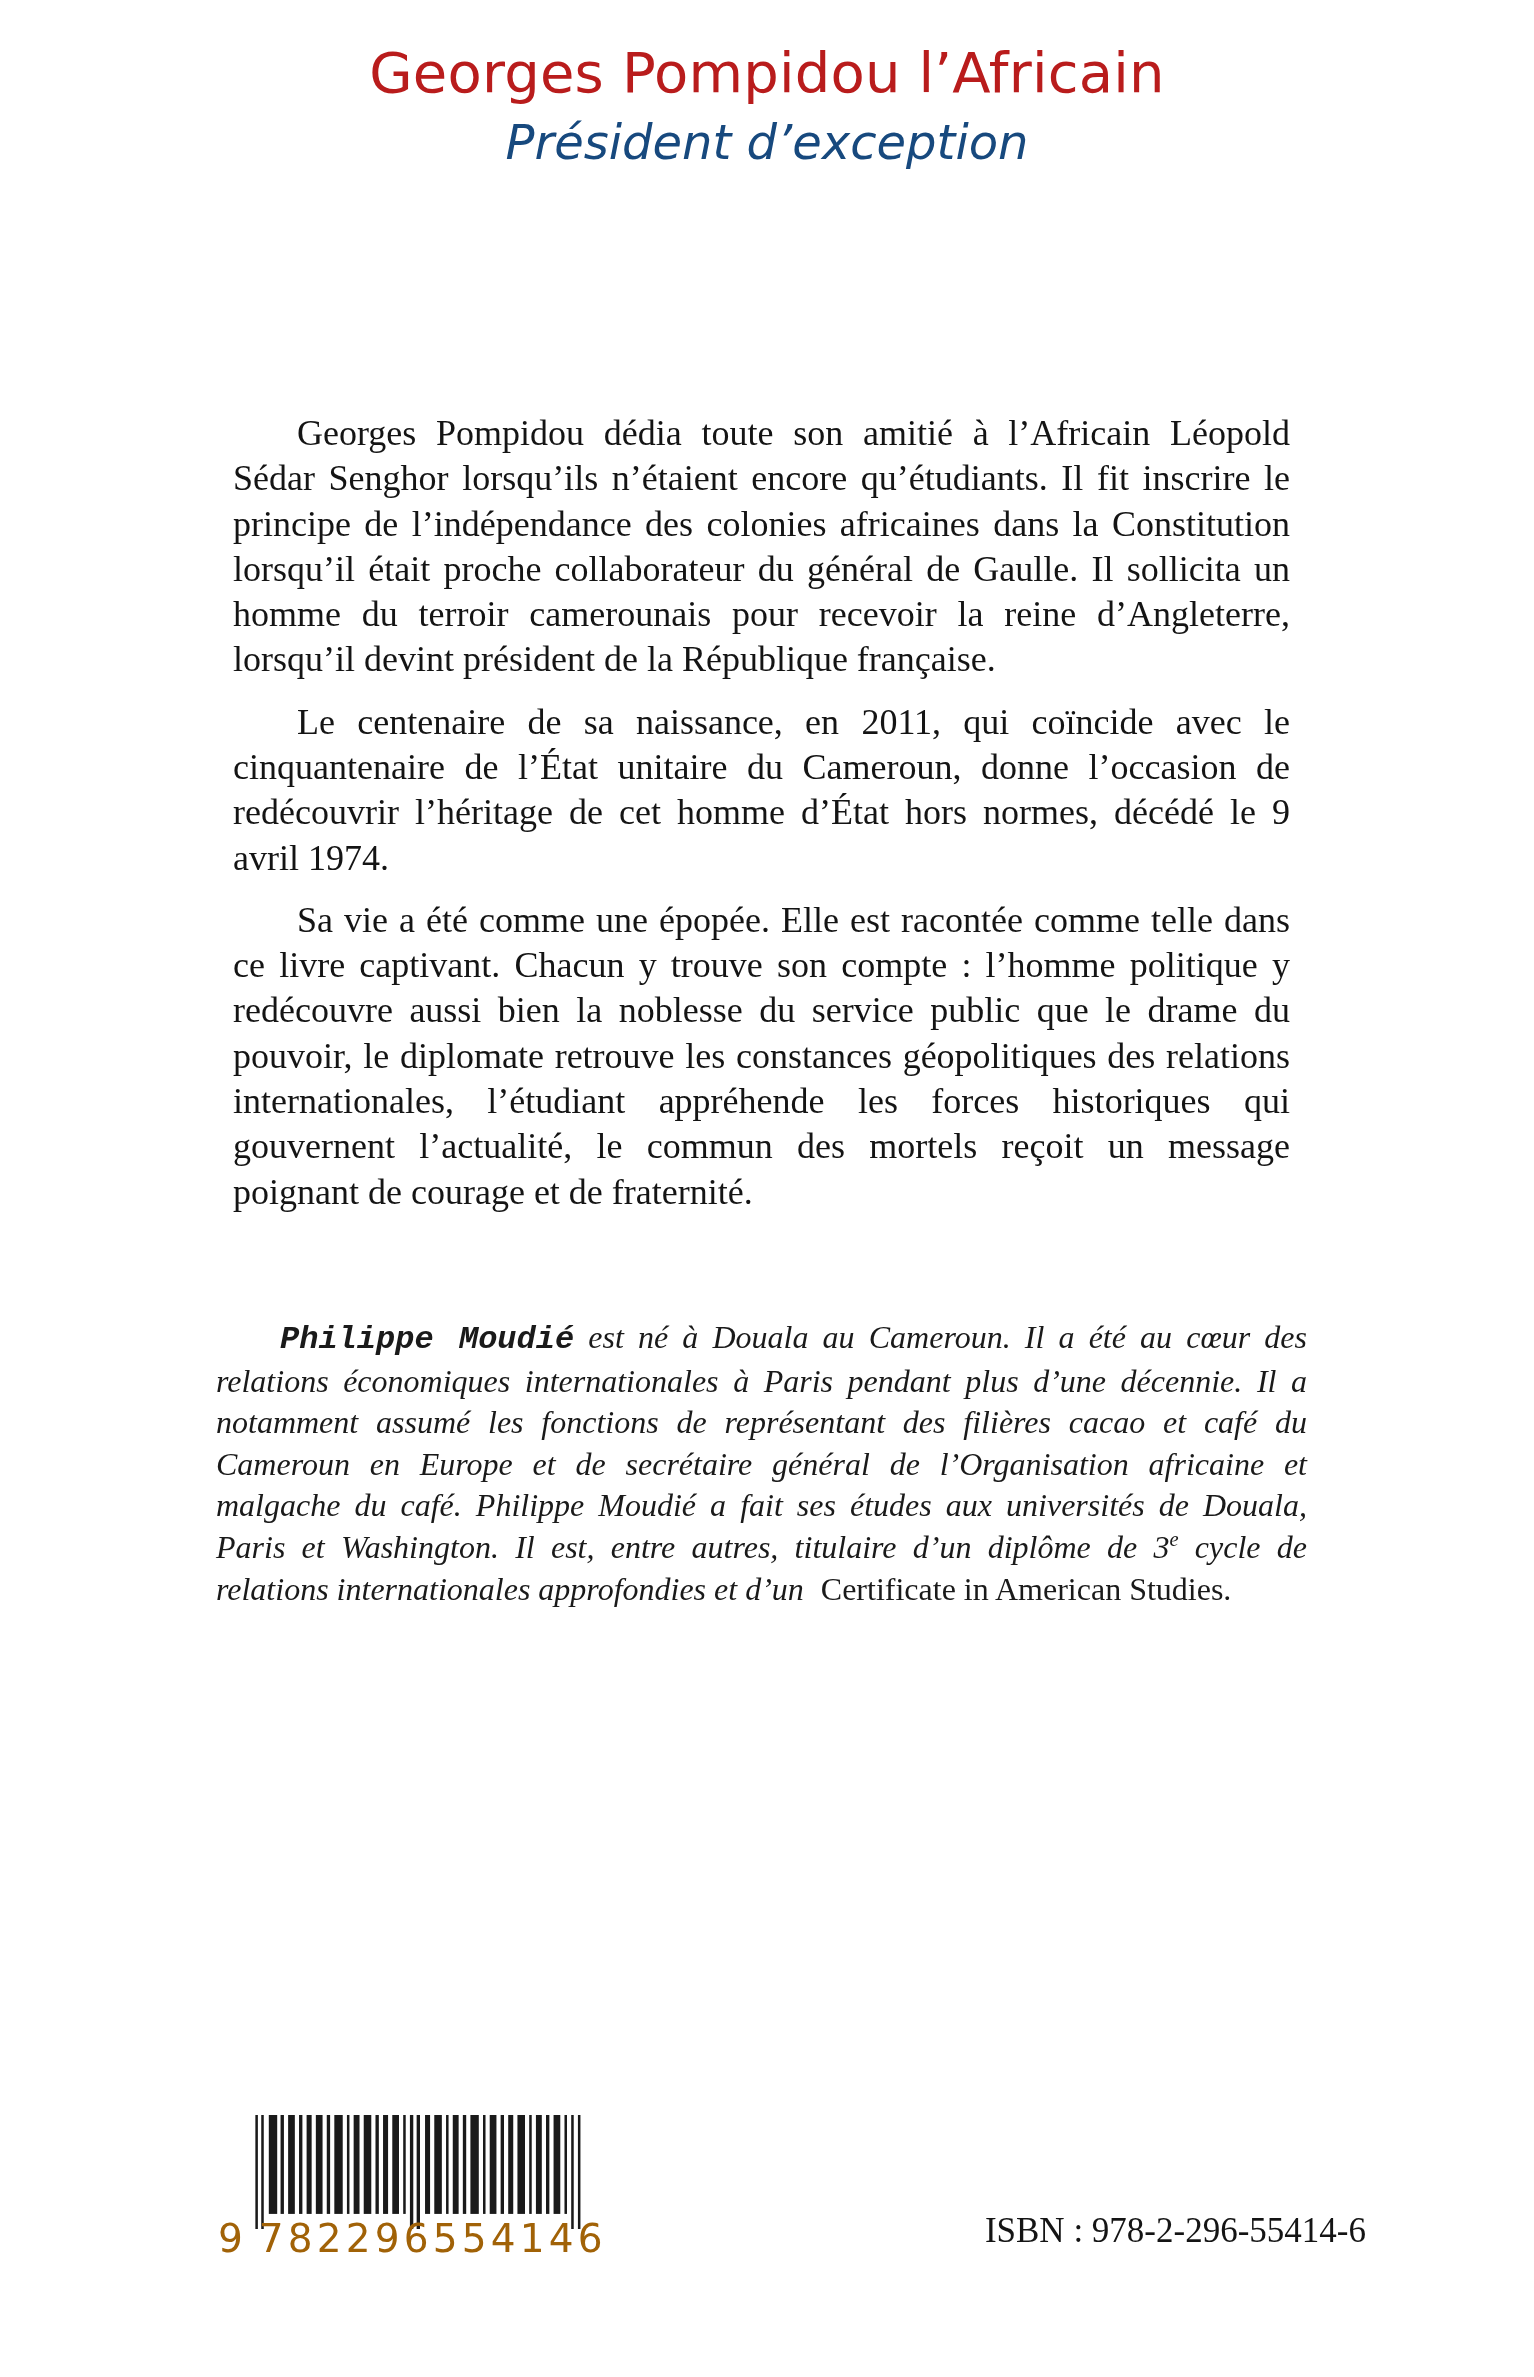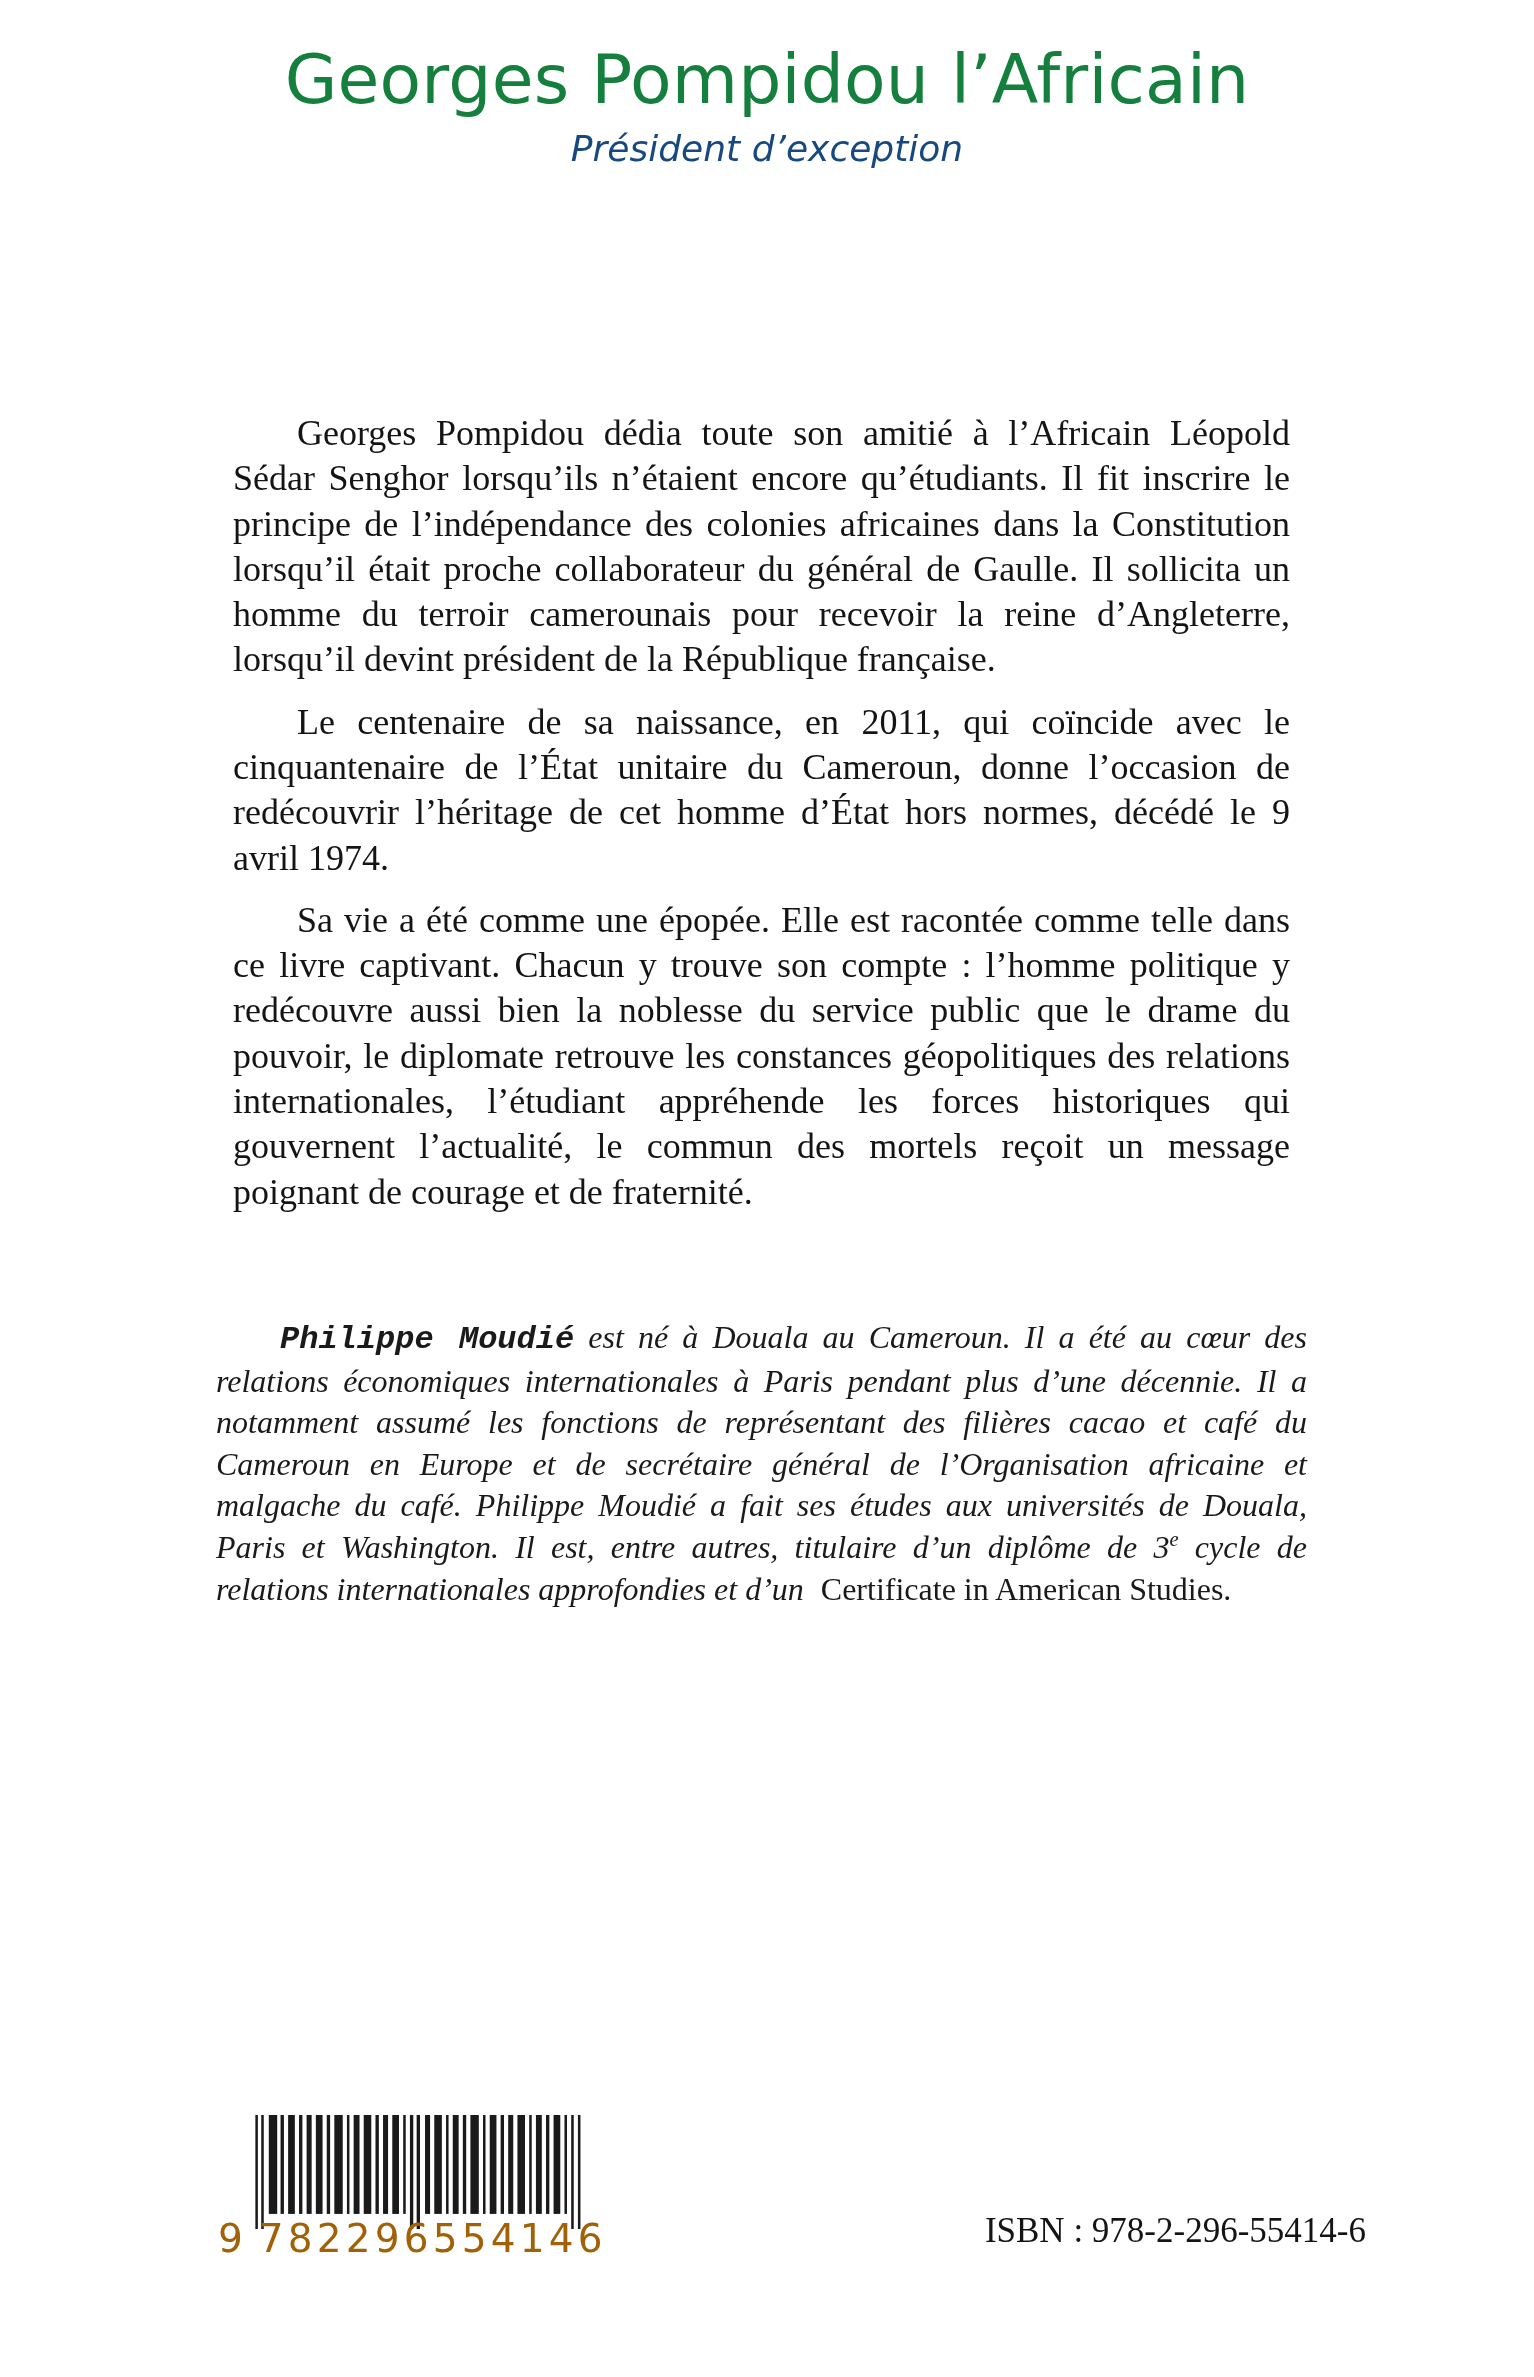--- a/index.html
+++ b/index.html
@@ -26,30 +26,30 @@
   
   .title-block {
     position: absolute;
     left: 0;
     top: 44px;
     width: 1534px;
     text-align: center;
   }
   .book-title {
     font-family: "DejaVu Sans", "Liberation Sans", sans-serif;
-    font-size: 68px;
+    font-size: 56px;
     font-weight: 400;
     letter-spacing: 0.2px;
-    color: #15803d;
+    color: #b91c1c;
     line-height: 1.05;
     margin: 0;
   }
   .book-subtitle {
     font-family: "DejaVu Sans", "Liberation Sans", sans-serif;
-    font-size: 36px;
+    font-size: 48px;
     font-style: italic;
     font-weight: 400;
     color: #17497e;
     line-height: 1.2;
     margin: 11.7px 0 0 0;
   }
 
   
   .blurb {
     position: absolute;

